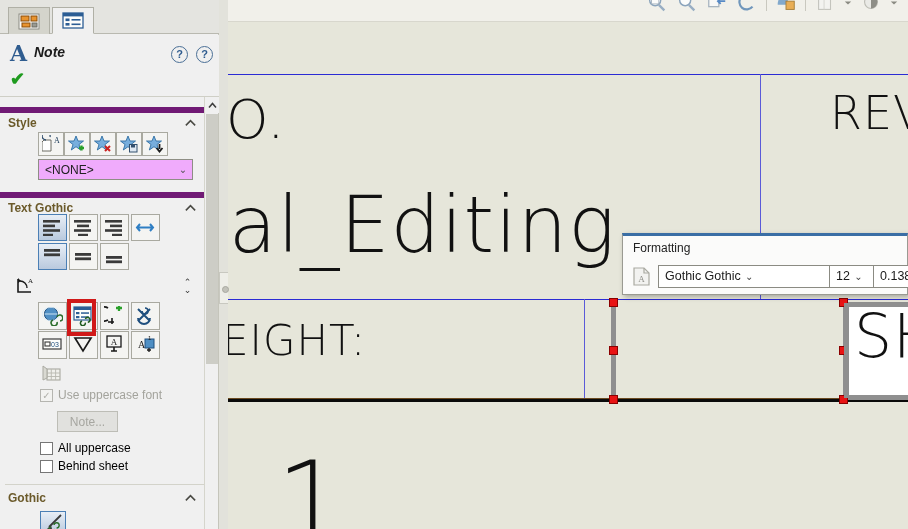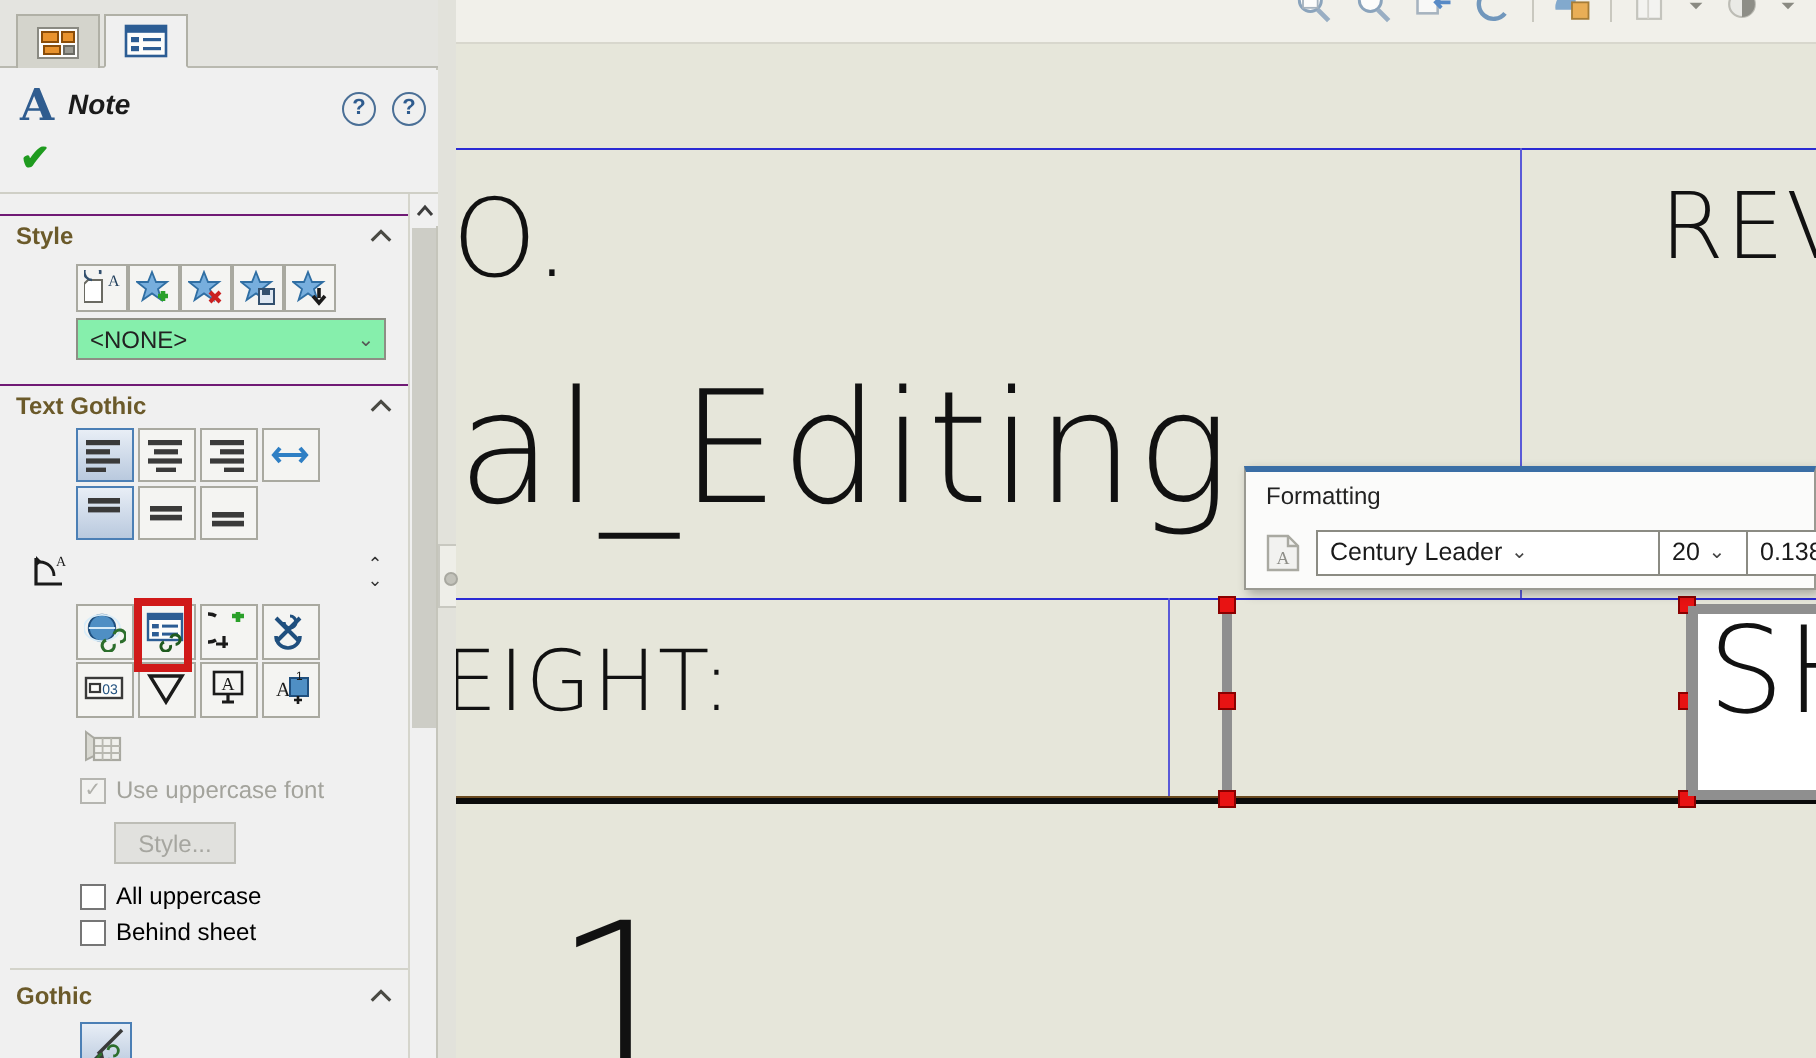--- a/index.html
+++ b/index.html
@@ -175,21 +175,21 @@
     color: #1f9b1f;
     font-size: 18px; font-weight: bold;
     line-height: 14px;
   }
 
   
   .grp-hdr {
     position: absolute;
     left: 0;
     width: 205px; height: 22px;
-    border-top: 1px solid #701a75;
+    border-top: 6px solid #701a75;
   }
   .grp-hdr .lbl {
     position: absolute;
     left: 8px; top: 3px;
     font-size: 12px; font-weight: bold;
     color: #6b5a2a;
   }
   .grp-hdr .chev {
     position: absolute;
     right: 8px; top: 4px;
@@ -206,21 +206,21 @@
   }
   .tbtn.sel {
     background: linear-gradient(#e8eef6,#b9c9de);
     border: 1px solid #4b7fb5;
   }
   .tbtn.flat { border: none; background: transparent; }
 
   
   .combo {
     position: absolute;
-    background: #86efac;
+    background: #f0abfc;
     border: 1px solid #8e8e85;
     display: flex; align-items: center;
   }
   .combo .txt {
     flex: 1;
     padding-left: 6px;
     font-size: 12px;
     color: #222;
     white-space: nowrap;
     overflow: hidden;
@@ -452,25 +452,25 @@
     <div id="fmt-title">Formatting</div>
     <div id="fmt-row">
       <div id="fmt-docbtn">
         <svg width="17" height="19" viewBox="0 0 17 19">
           <path d="M1 1 h10 l5 5 v12 h-15 z" fill="#f2f2f0" stroke="#a9a9a1" stroke-width="1.2"></path>
           <path d="M11 1 v5 h5" fill="none" stroke="#a9a9a1" stroke-width="1.2"></path>
           <text x="8.5" y="15" font-size="9" font-family="Liberation Serif, serif" fill="#8e8e88" text-anchor="middle">A</text>
         </svg>
       </div>
       <div class="fmt-field" id="fmt-font">
-        <div class="v">Century Leader</div>
+        <div class="v">Gothic Gothic</div>
         <div class="dd">⌄</div>
       </div>
       <div class="fmt-field" id="fmt-size" style="border-left:none">
-        <div class="v">20</div>
+        <div class="v">12</div>
         <div class="dd">⌄</div>
       </div>
       <div class="fmt-field" id="fmt-h">
         <div class="v">0.138in</div>
       </div>
     </div>
   </div>
 
   <div id="panel">
 
@@ -683,21 +683,21 @@
         <path d="M1 2 L5 5 L5 14 L1 16 Z" fill="#d9d9d2" stroke="#a9a9a1" stroke-width="1"></path>
       </svg>
     </div>
 
     <div id="redbox"></div>
 
     <div class="cbrow dis" style="left:40px; top:388px;">
       <div class="cbox dis">✓</div>
       <span>Use uppercase font</span>
     </div>
-    <div id="font-btn">Style...</div>
+    <div id="font-btn">Note...</div>
     <div class="cbrow" style="left:40px; top:441px;">
       <div class="cbox"></div>
       <span>All uppercase</span>
     </div>
     <div class="cbrow" style="left:40px; top:459px;">
       <div class="cbox"></div>
       <span>Behind sheet</span>
     </div>
 
     <div class="divider" style="left:5px; top:484px; width:200px;"></div>

